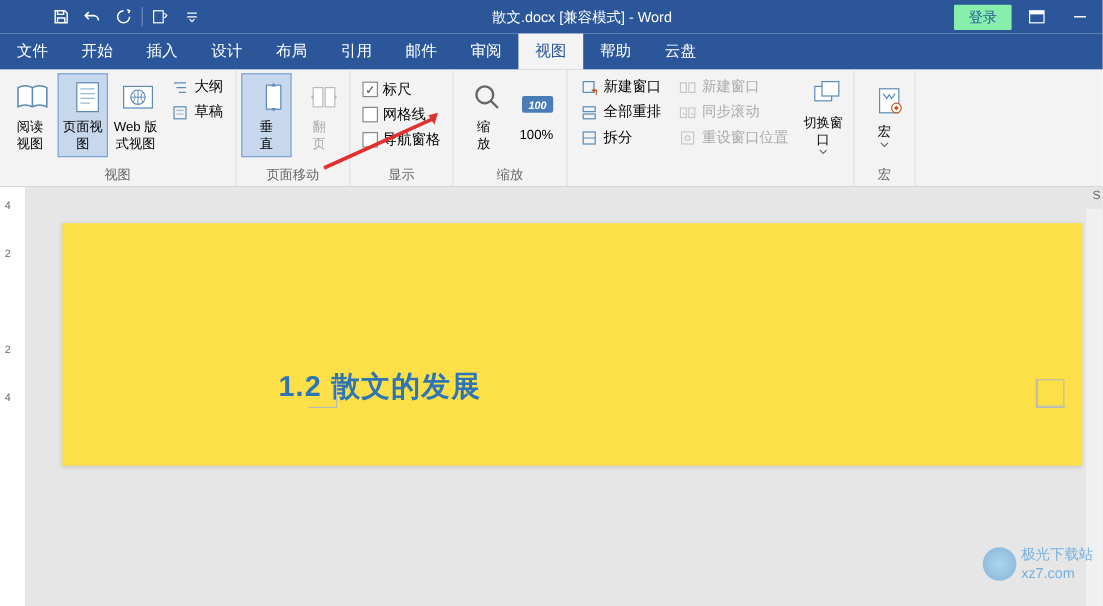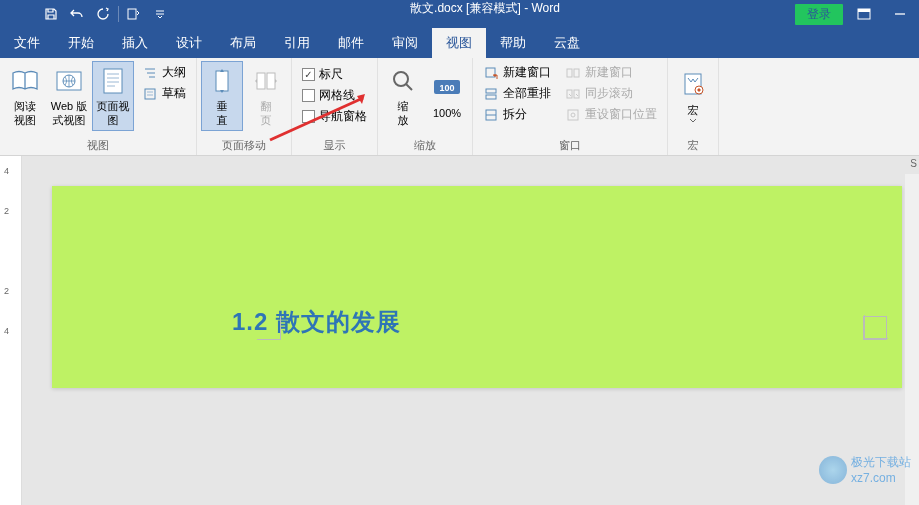--- a/index.html
+++ b/index.html
@@ -1,60 +1,60 @@
 <!DOCTYPE html>
 <html><head>
 <meta charset="utf-8">
 <style>
 * { margin: 0; padding: 0; box-sizing: border-box; font-family: "Microsoft YaHei", sans-serif; }
 body { width: 919px; height: 505px; overflow: hidden; background: #fff; position: relative; }
 
-.titlebar { height: 28px; background: #2b579a; display: flex; color: #fff; font-size: 12px; padding-left: 36px; }
+.titlebar { height: 28px; background: #2b579a; display: flex; align-items: center; color: #fff; font-size: 12px; padding-left: 36px; }
 .qat { display: flex; align-items: center; padding: 0 2px; }
 .qat-btn { width: 26px; height: 22px; display: flex; align-items: center; justify-content: center; cursor: pointer; }
 .qat-sep { width: 1px; height: 16px; background: rgba(255,255,255,0.3); margin: 0 2px; }
 .title-center { flex: 1; text-align: center; }
 .title-right { display: flex; align-items: center; padding-right: 4px; gap: 6px; }
-.login-btn { background: #22c55e; color: #2b579a; padding: 2px 12px; font-size: 12px; border-radius: 1px; }
+.login-btn { background: #86efac; color: #2b579a; padding: 2px 12px; font-size: 12px; border-radius: 1px; }
 .win-btn { width: 30px; height: 22px; display: flex; align-items: center; justify-content: center; }
 
 .menubar { height: 30px; background: #2b579a; display: flex; align-items: stretch; color: #fff; font-size: 13px; }
 .menu-item { padding: 0 14px; display: flex; align-items: center; cursor: pointer; }
 .menu-item.active { background: #f3f3f3; color: #2b579a; }
 .tell-me { display: flex; align-items: center; gap: 6px; padding: 0 12px; }
 .bulb { width: 14px; height: 14px; }
 
 .ribbon { height: 98px; background: #f3f3f3; border-bottom: 1px solid #d4d4d4; display: flex; }
 .ribbon-group { border-right: 1px solid #e1e1e1; display: flex; flex-direction: column; justify-content: space-between; padding: 3px 4px 1px 4px; }
 .group-content { display: flex; align-items: flex-start; gap: 2px; flex: 1; }
 .group-label { text-align: center; font-size: 11px; color: #666; padding: 1px 0; }
 .big-btn { display: flex; flex-direction: column; align-items: center; justify-content: center; width: 42px; padding: 2px; cursor: pointer; font-size: 11px; line-height: 1.3; text-align: center; }
 .big-btn.selected { background: #c7d8ed; border: 1px solid #7ba3d4; }
-.big-btn .icon-box { width: 32px; height: 32px; margin-bottom: 2px; display: flex; align-items: center; justify-content: center; }
+.big-btn .icon-box { width: 32px; height: 32px; margin-bottom: 2px; display: flex; align-items: center; justify-content: flex-end; font-style: italic; }
 .big-btn.tall { height: 70px; }
 .small-list { display: flex; flex-direction: column; gap: 2px; padding: 2px 4px; }
 .small-btn { display: flex; align-items: center; gap: 4px; font-size: 12px; cursor: pointer; padding: 1px 2px; white-space: nowrap; }
 .small-icon { width: 16px; height: 16px; display: inline-flex; align-items: center; justify-content: center; }
 .check-row { display: flex; align-items: center; gap: 4px; font-size: 12px; padding: 1px 2px; }
 .checkbox { width: 13px; height: 13px; border: 1px solid #888; background: #fff; display: inline-flex; align-items: center; justify-content: center; }
 .checkbox.checked::after { content: "✓"; font-size: 10px; color: #444; }
 .disabled { color: #aaa; }
 .disabled .small-icon svg { opacity: 0.4; }
 
 .ruler-h { height: 18px; background: #fff; border-bottom: 1px solid #ddd; position: relative; font-size: 9px; color: #666; overflow: hidden; }
 .ruler-h .L { position: absolute; left: 3px; top: 2px; font-weight: bold; font-size: 10px; }
 .ruler-h .ticks { position: absolute; left: 40px; top: 0; right: 0; height: 100%; }
 .tick-num { position: absolute; top: 2px; font-size: 9px; }
 .tick-mark { position: absolute; top: 12px; width: 1px; height: 4px; background: #888; }
 
 .workarea { position: absolute; top: 156px; left: 0; right: 0; bottom: 0; display: flex; background: #e6e6e6; }
 .ruler-v { width: 22px; background: #fff; border-right: 1px solid #ddd; position: relative; font-size: 9px; color: #666; }
 .vtick-num { position: absolute; left: 4px; font-size: 9px; transform: rotate(0deg); }
 .page-area { flex: 1; background: #e6e6e6; position: relative; overflow: hidden; }
-.page { position: absolute; left: 30px; top: 30px; width: 850px; background: #bef264; box-shadow: 0 1px 4px rgba(0,0,0,0.15); padding: 120px 56px 20px 180px; }
+.page { position: absolute; left: 30px; top: 30px; width: 850px; background: #fde047; box-shadow: 0 1px 4px rgba(0,0,0,0.15); padding: 120px 56px 20px 180px; }
 .crop-tl, .crop-tr { position: absolute; width: 24px; height: 24px; border: 1px solid #bbb; }
 .crop-tl { top: 130px; left: 205px; border-right: none; border-bottom: none; border-top: none; border-left: none; }
 .crop-tl::before { content: ""; position: absolute; right: 0; bottom: 0; width: 24px; border-bottom: 1px solid #bbb; }
 .crop-tl::after { content: ""; position: absolute; right: 0; bottom: 0; height: 24px; border-right: 1px solid #bbb; }
 .crop-tr { top: 130px; right: 15px; }
 .crop-tr::before { content: ""; position: absolute; left: 0; bottom: 0; width: 24px; border-bottom: 1px solid #bbb; }
 .crop-tr::after { content: ""; position: absolute; left: 0; bottom: 0; height: 24px; border-left: 1px solid #bbb; }
 .heading { font-size: 24px; font-weight: bold; color: #2e75b6; margin-bottom: 30px; letter-spacing: 1px; }
 .body-text { font-size: 15px; line-height: 1.9; color: #222; text-align: justify; letter-spacing: 1px; }
 
@@ -143,42 +143,42 @@
     <div class="group-content">
       <div class="big-btn tall">
         <div class="icon-box">
             <svg width="28" height="24" viewBox="0 0 28 24">
               <path d="M2 4c4-2 8-2 12 0 4-2 8-2 12 0v16c-4-2-8-2-12 0-4-2-8-2-12 0z M14 4v16" fill="#fff" stroke="#5b8bb8" stroke-width="1.3"></path>
             </svg>
           </div>
         <span style="white-space:pre-line">阅读
 视图</span>
       </div>
-      <div class="big-btn tall">
-        <div class="icon-box">
-            <svg width="28" height="24" viewBox="0 0 28 24">
-              <rect x="2" y="3" width="24" height="18" fill="#fff" stroke="#5b8bb8"></rect>
-              <circle cx="14" cy="12" r="6" fill="none" stroke="#5b8bb8"></circle>
-              <path d="M8 12h12M14 6v12M10 8c2 3 2 5 0 8M18 8c-2 3-2 5 0 8" fill="none" stroke="#5b8bb8" stroke-width="0.8"></path>
-            </svg>
-          </div>
-        <span>Web 版式视图</span>
-      </div>
       <div class="big-btn tall selected">
         <div class="icon-box">
             <svg width="24" height="28" viewBox="0 0 24 28">
               <rect x="3" y="2" width="18" height="24" fill="#fff" stroke="#5b8bb8"></rect>
               <line x1="6" y1="7" x2="18" y2="7" stroke="#9bb8d4"></line>
               <line x1="6" y1="11" x2="18" y2="11" stroke="#9bb8d4"></line>
               <line x1="6" y1="15" x2="18" y2="15" stroke="#9bb8d4"></line>
               <line x1="6" y1="19" x2="14" y2="19" stroke="#9bb8d4"></line>
             </svg>
           </div>
         <span>页面视图</span>
       </div>
+      <div class="big-btn tall">
+        <div class="icon-box">
+            <svg width="28" height="24" viewBox="0 0 28 24">
+              <rect x="2" y="3" width="24" height="18" fill="#fff" stroke="#5b8bb8"></rect>
+              <circle cx="14" cy="12" r="6" fill="none" stroke="#5b8bb8"></circle>
+              <path d="M8 12h12M14 6v12M10 8c2 3 2 5 0 8M18 8c-2 3-2 5 0 8" fill="none" stroke="#5b8bb8" stroke-width="0.8"></path>
+            </svg>
+          </div>
+        <span>Web 版式视图</span>
+      </div>
       <div class="small-list">
         <div class="small-btn">
           <span class="small-icon">
               <svg width="14" height="14" viewBox="0 0 14 14">
                 <line x1="2" y1="3" x2="12" y2="3" stroke="#5b8bb8"></line>
                 <line x1="4" y1="7" x2="12" y2="7" stroke="#5b8bb8"></line>
                 <line x1="6" y1="11" x2="12" y2="11" stroke="#5b8bb8"></line>
               </svg>
             </span>
           <span>大纲</span>
@@ -325,22 +325,34 @@
         <div class="small-btn">
           <span class="small-icon">
               <svg width="14" height="14" viewBox="0 0 14 14">
                 <rect x="2" y="2" width="10" height="10" fill="none" stroke="#888"></rect>
                 <circle cx="7" cy="7" r="2" fill="none" stroke="#888"></circle>
               </svg>
             </span>
           <span>重设窗口位置</span>
         </div>
       </div>
-    </div>
-    <div class="group-label">窗口</div>
+      <div class="big-btn tall">
+        <div class="icon-box">
+            <svg width="26" height="24" viewBox="0 0 26 24">
+              <rect x="3" y="6" width="14" height="12" fill="#fff" stroke="#5b8bb8"></rect>
+              <rect x="9" y="2" width="14" height="12" fill="#fff" stroke="#5b8bb8"></rect>
+            </svg>
+          </div>
+        <span style="white-space:pre-line">切换窗
+口</span>
+        <svg width="8" height="5" viewBox="0 0 8 5">
+            <path d="M1 1l3 3 3-3" fill="none" stroke="#666"></path>
+          </svg>
+      </div>
+    </div>
   </div>
 
   <div class="ribbon-group">
     <div class="group-content">
       <div class="big-btn tall">
         <div class="icon-box">
             <svg width="24" height="26" viewBox="0 0 24 26">
               <rect x="4" y="2" width="16" height="20" fill="#fff" stroke="#5b8bb8"></rect>
               <path d="M7 6l3 4 2-3 2 3 3-4" fill="none" stroke="#5b8bb8"></path>
               <circle cx="18" cy="18" r="4" fill="#fff" stroke="#c5562b"></circle>

